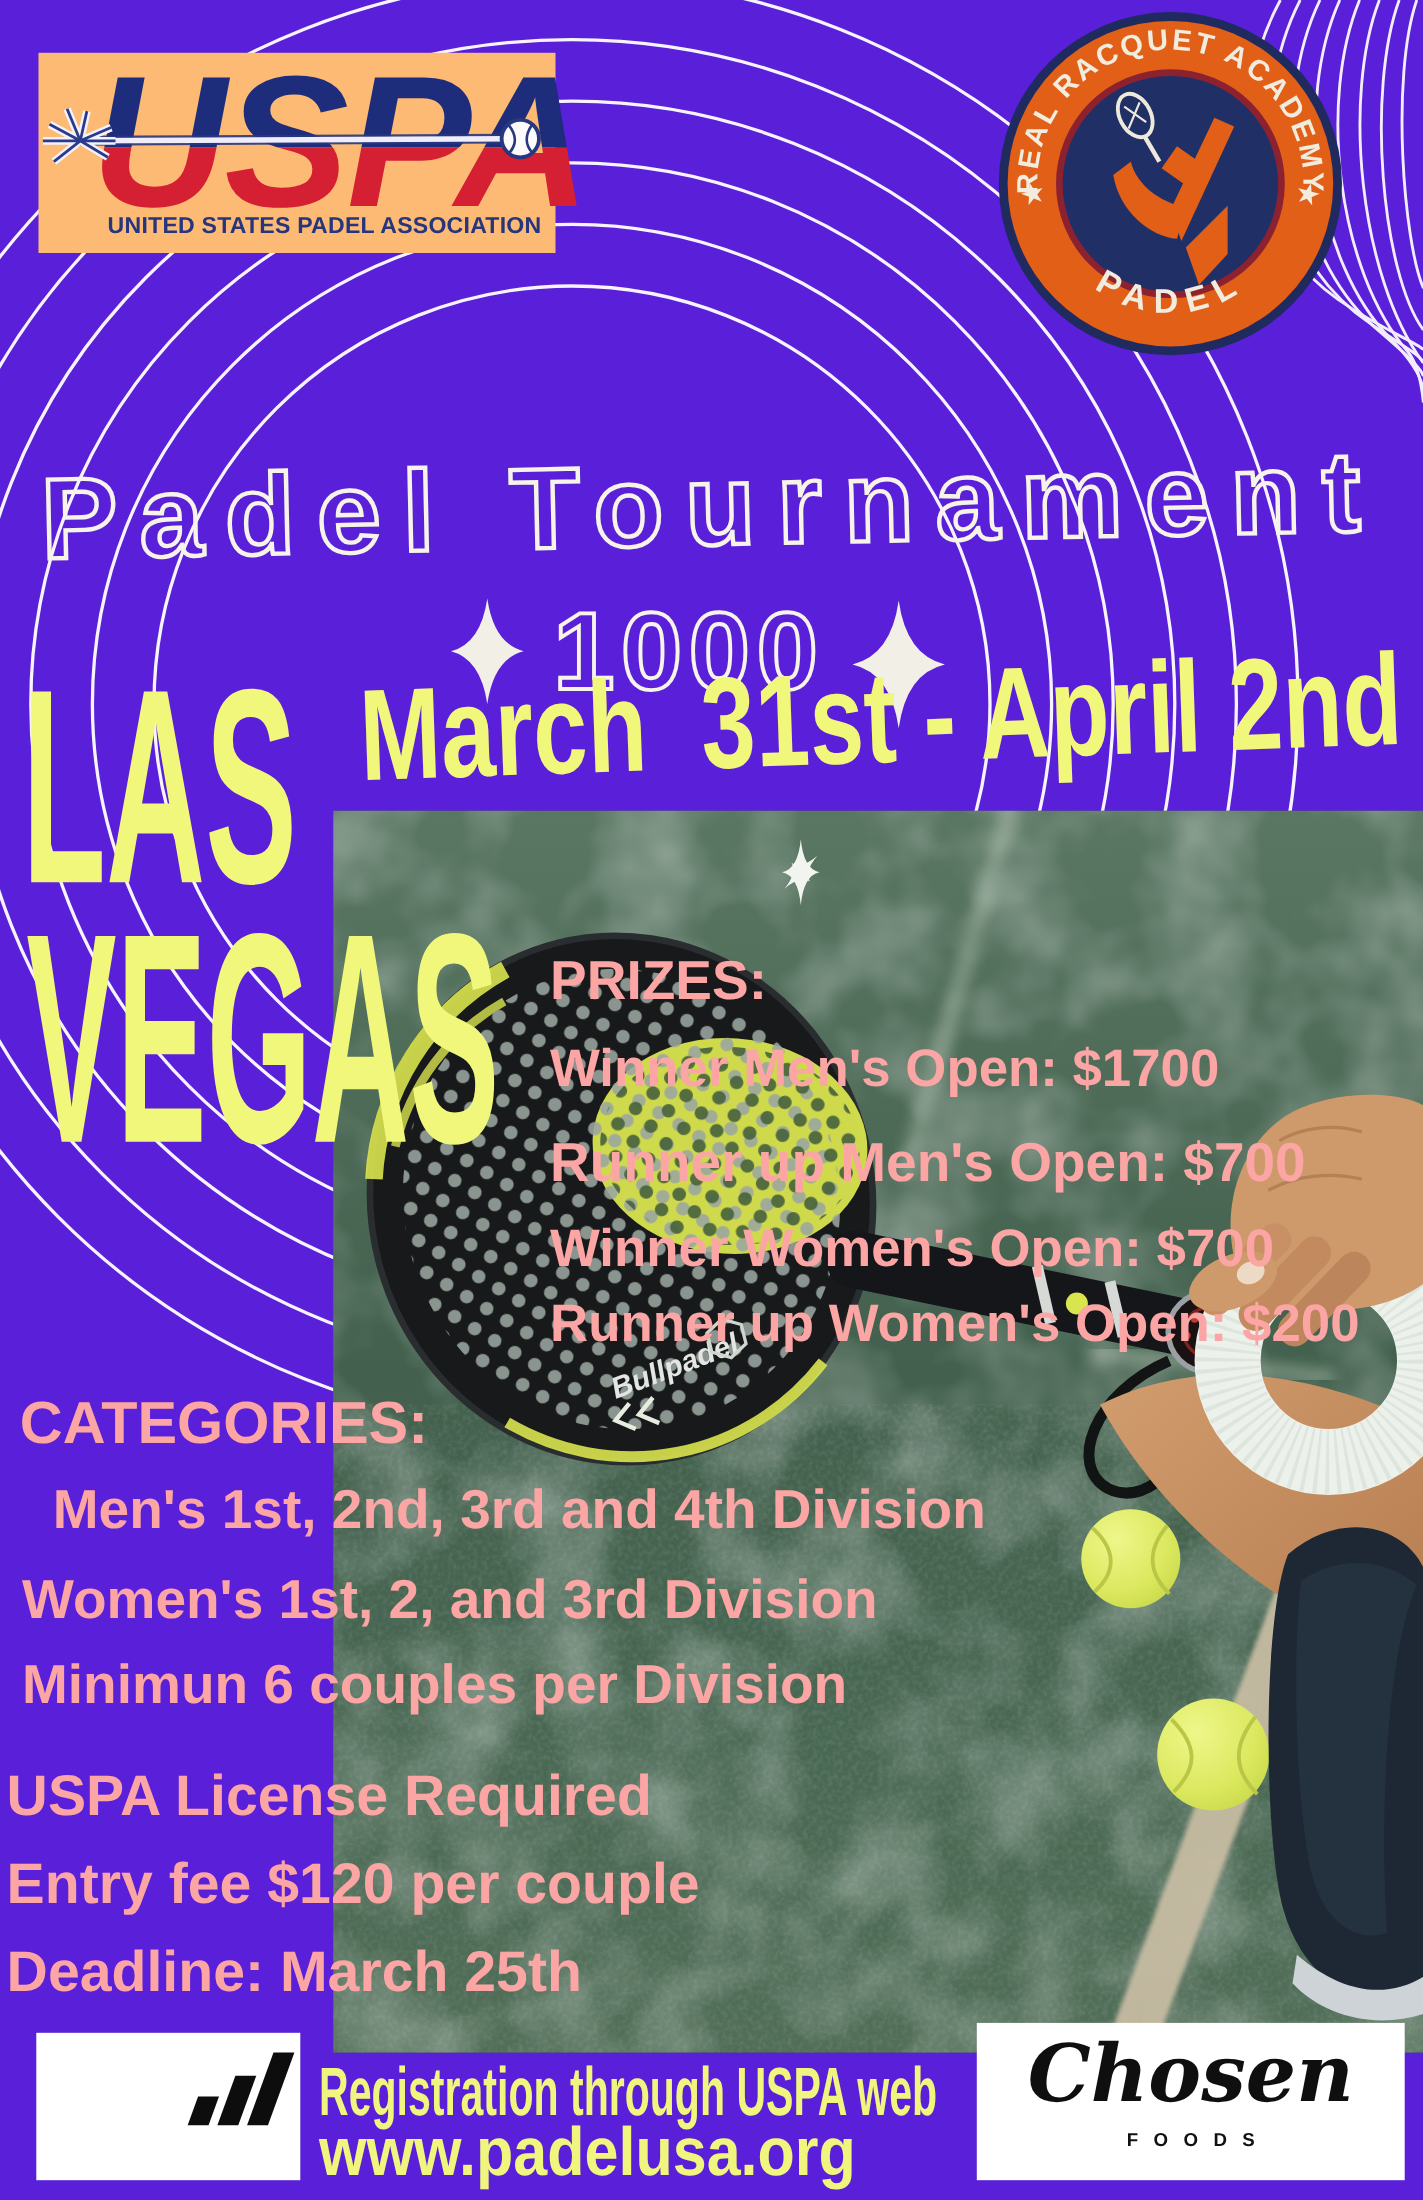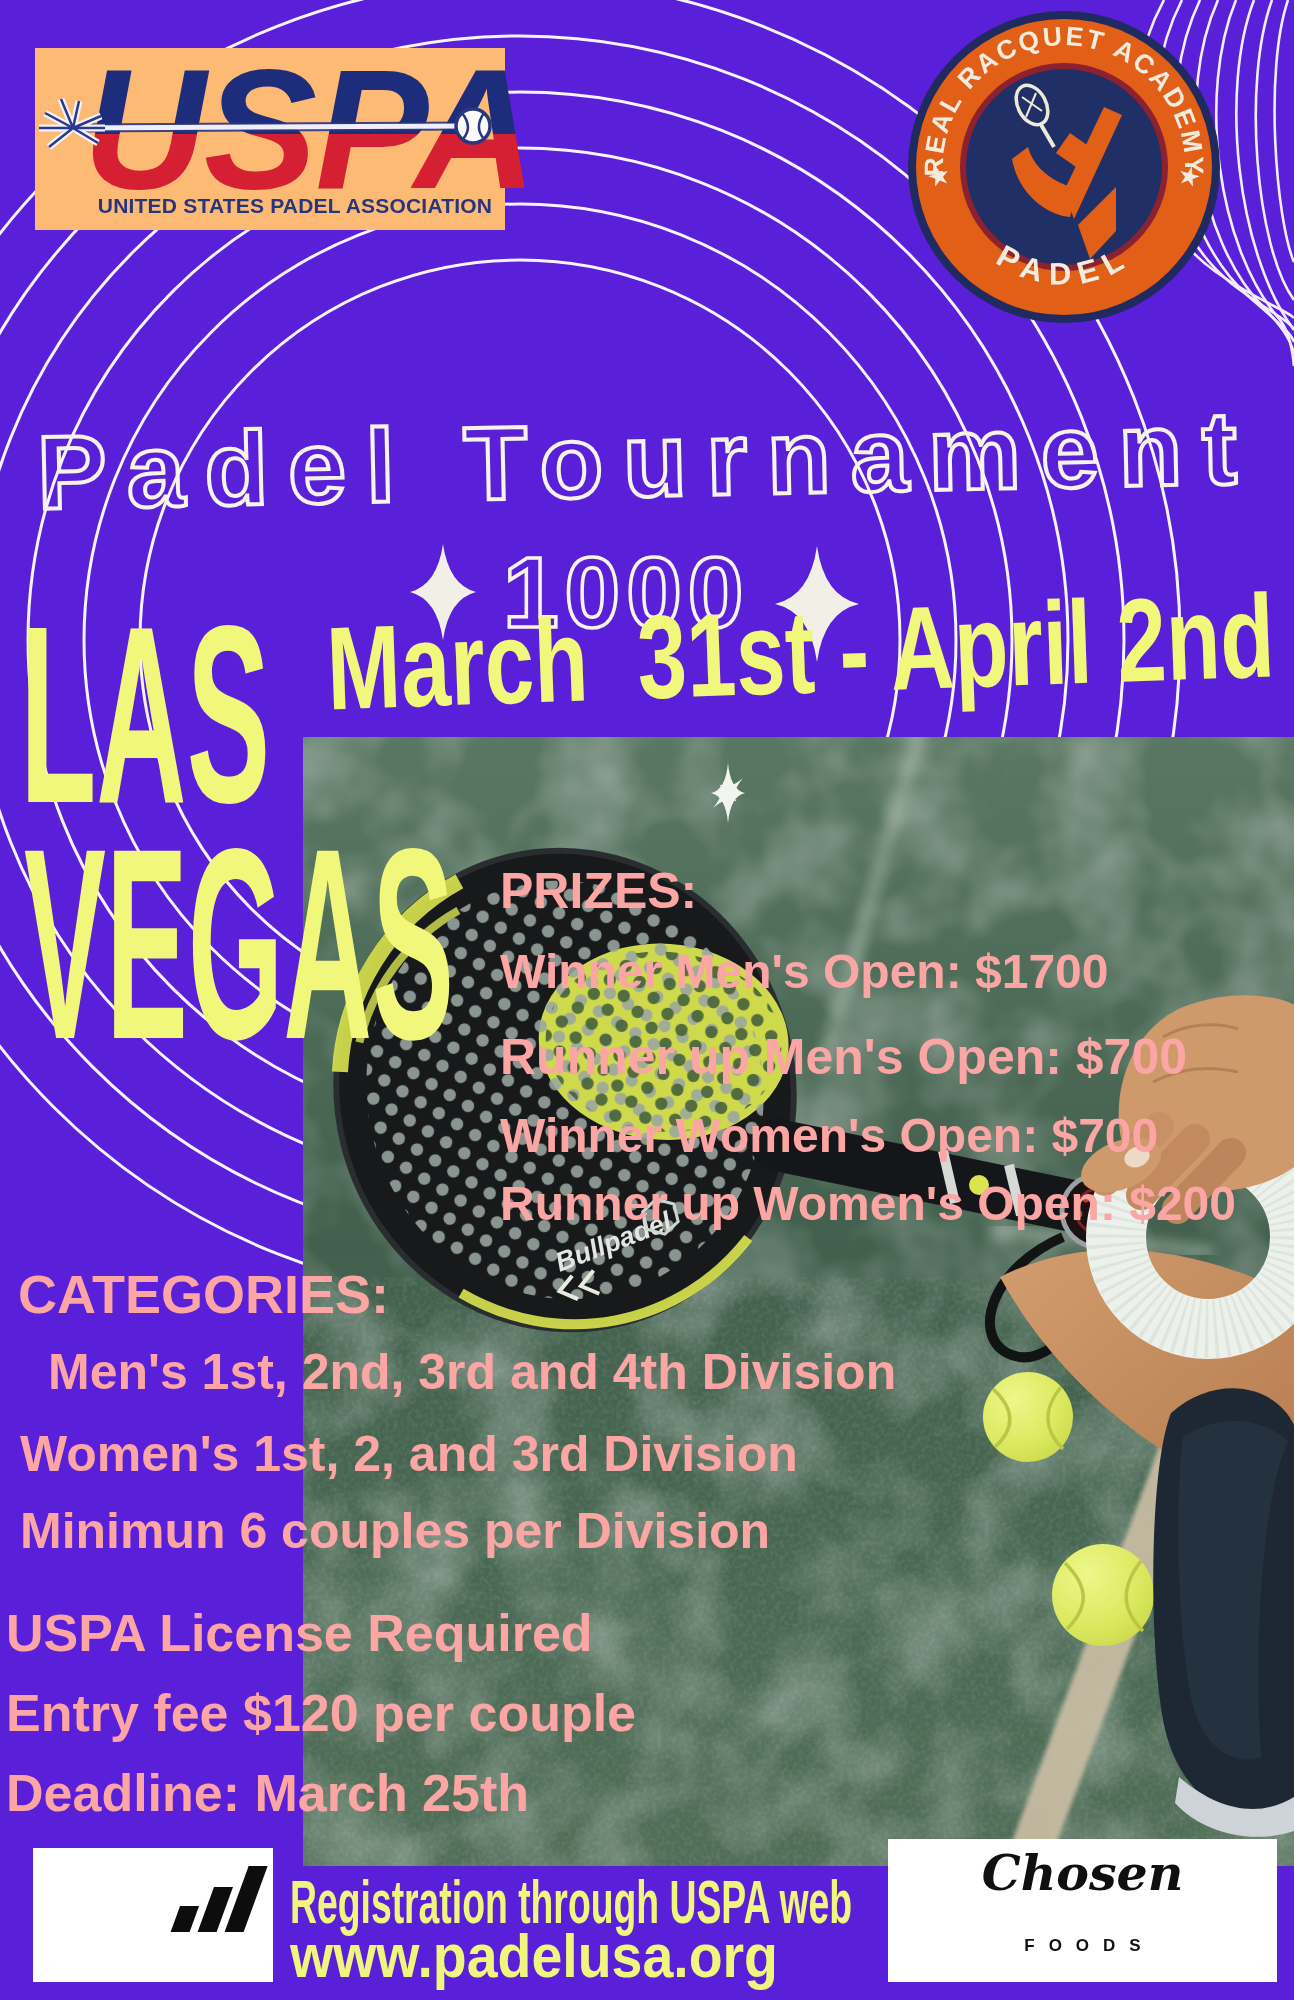--- a/index.html
+++ b/index.html
@@ -24,21 +24,21 @@
   .uspa-box{position:absolute; left:35px; top:48px; width:470px; height:182px; background:#fdba74;}
   .uspa-word{position:absolute; left:48px; top:-4px; width:420px; height:160px; font-style:italic; font-weight:bold; font-size:170px; line-height:1; letter-spacing:-2px; white-space:nowrap;}
   .uspa-word span{position:absolute; left:0; top:0;}
   .uspa-top{color:#1d2d7c; clip-path:inset(0 0 47% 0);}
   .uspa-bot{color:#d42032; clip-path:inset(53% 0 0 0);}
   .uspa-caption{position:absolute; left:60px; top:146px; width:400px; text-align:center; font-size:21px; font-weight:bold; color:#27357d; letter-spacing:0.2px; white-space:nowrap;}
   
   .adidas-box{position:absolute; left:33px; top:1848px; width:240px; height:134px; background:#ffffff;}
   .adidas-word{position:absolute; left:0; top:76px; width:240px; text-align:center; font-size:46px; font-weight:bold; letter-spacing:-2px; color:#0d0d0d; line-height:1;}
   .chosen-box{position:absolute; left:888px; top:1839px; width:389px; height:143px; background:#ffffff;}
-  .chosen-script{position:absolute; left:0; top:10px; width:389px; text-align:center; font-family:"DejaVu Serif","Liberation Serif",serif; font-style:italic; font-weight:bold; font-size:49px; color:#0f0f0f; line-height:1;}
+  .chosen-script{position:absolute; left:0; top:10px; width:389px; text-align:center; font-family:"DejaVu Serif","Liberation Serif",serif; font-style:italic; font-weight:bold; font-size:72px; color:#0f0f0f; line-height:1;}
   .chosen-foods{position:absolute; left:0; top:98px; width:389px; text-align:center; font-size:17px; font-weight:bold; letter-spacing:14px; text-indent:14px; color:#111; line-height:1;}
   
   .photo{position:absolute; left:303px; top:737px; width:991px; height:1129px; overflow:hidden; background:#43614d;}
 </style>
 </head>
 <body>
 
 <div class="poster">
 
   <svg class="abs" style="left:0;top:0" width="600" height="380">

